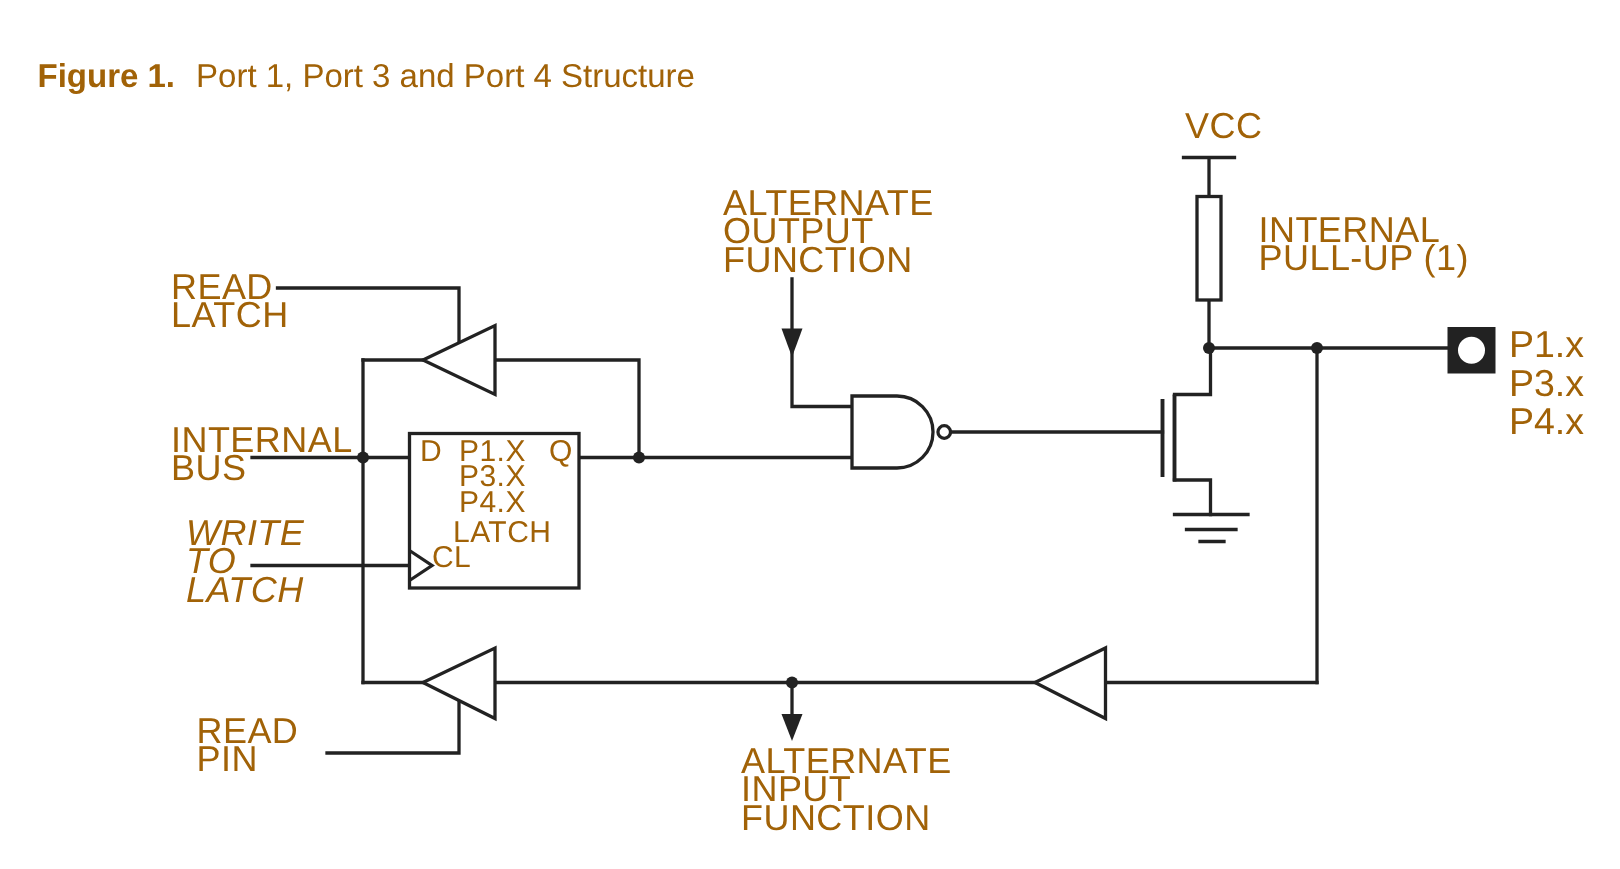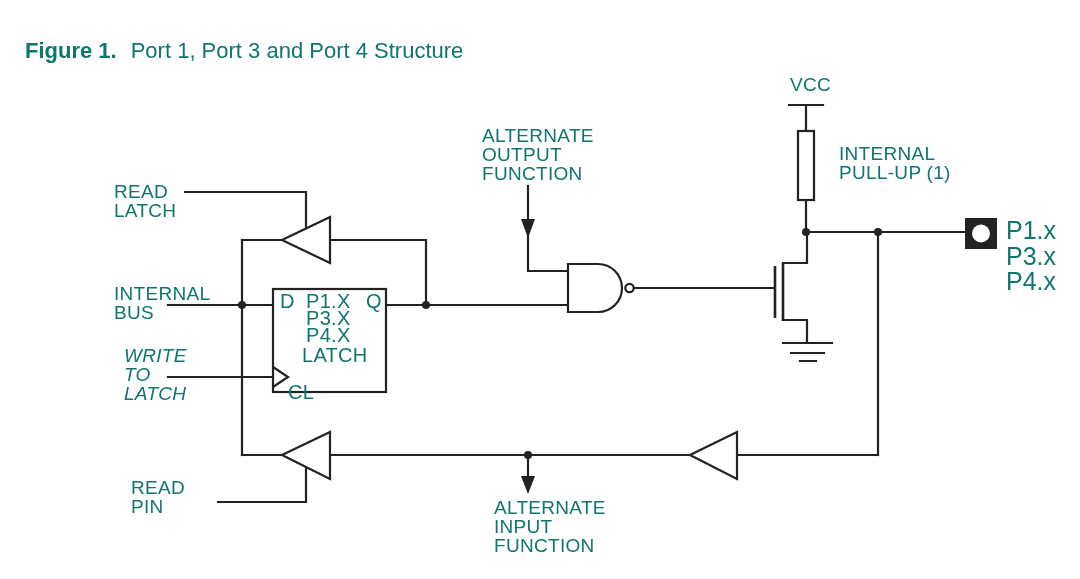--- a/index.html
+++ b/index.html
@@ -1,32 +1,32 @@
 <!DOCTYPE html>
 <html><head>
 <meta charset="utf-8">
 <style>
   html,body{margin:0;padding:0;background:#fff;}
   .canvas{
     position:relative;
     width:1080px;height:579px;
     background:#fff;
     font-family:"Liberation Sans", sans-serif;
-    color:#0f766e;
+    color:#a16207;
     overflow:hidden;
   }
   .caption{
     position:absolute;left:25px;top:39px;
     font-size:22px;line-height:24px;white-space:nowrap;
   }
   .caption .cap-label{font-weight:bold;}
   .caption .cap-text{margin-left:14px;}
   .lbl{
     position:absolute;
-    font-size:19px;line-height:19px;
+    font-size:24px;line-height:19px;
     letter-spacing:0.3px;
     white-space:pre-line;
   }
   .lbl-pins{
     position:absolute;
     font-size:25px;line-height:25.7px;
     white-space:pre-line;
   }
   .latch-txt{
     position:absolute;
@@ -119,16 +119,16 @@
 PULL-UP (1)</div>
   <div class="lbl-pins" style="left:1006px;top:218px;">P1.x
 P3.x
 P4.x</div>
 
   <div class="latch-txt" style="left:280px;top:293px;">D</div>
   <div class="latch-txt" style="left:306px;top:293px;">P1.X
 P3.X
 P4.X</div>
   <div class="latch-txt" style="left:302px;top:347px;">LATCH</div>
-  <div class="latch-txt" style="left:288px;top:364px;margin-top:20px;">CL</div>
+  <div class="latch-txt" style="left:288px;top:364px;">CL</div>
   <div class="latch-txt" style="left:366px;top:293px;">Q</div>
 
 </div>
 
 </body></html>

